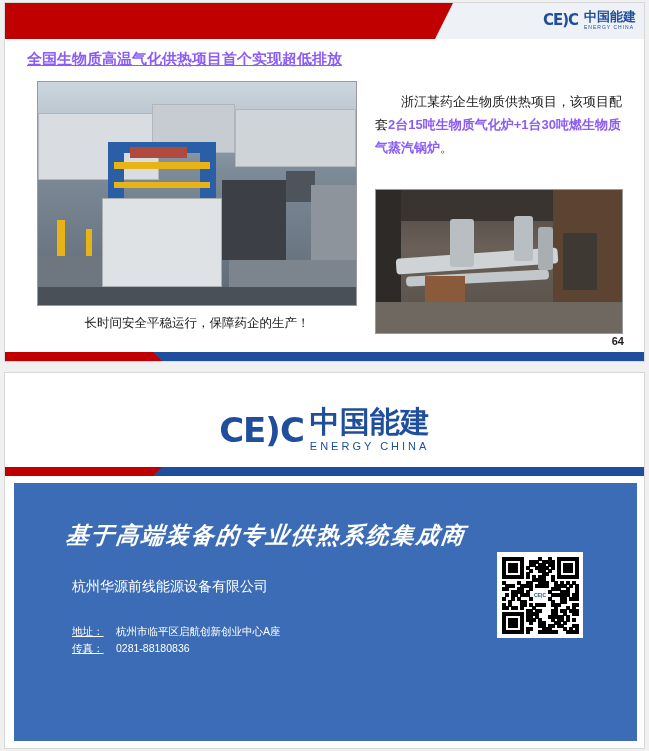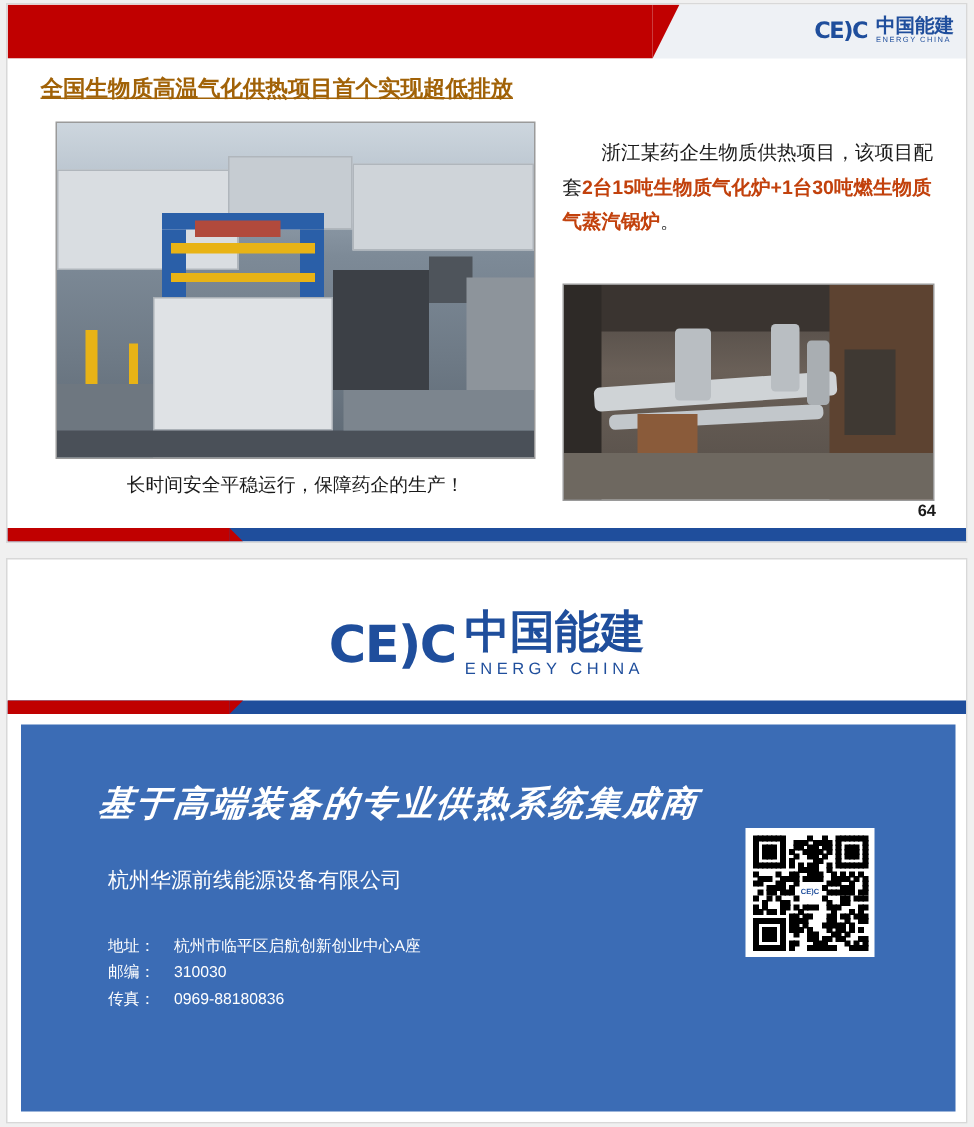--- a/index.html
+++ b/index.html
@@ -81,21 +81,21 @@
   }
   .s1-logo .logo-mark { font-size: 15px; }
   .s1-logo .logo-text-cn { font-size: 13px; }
   .s1-logo .logo-text-en { font-size: 5px; margin-top: 2px; }
 
   .s1-subtitle {
     position: absolute;
     left: 22px; top: 47px;
     font-size: 15px;
     font-weight: bold;
-    color: #a16207;
+    color: #8b5cf6;
     text-decoration: underline;
   }
 
   .photo-main {
     position: absolute;
     left: 32px; top: 78px;
     width: 320px; height: 225px;
     border: 1px solid #9a9a9a;
     background: linear-gradient(180deg, #b9c3cd 0%, #98a5b2 18%, #7d8a97 40%, #6e7a86 70%, #5d6873 100%);
     overflow: hidden;
@@ -121,21 +121,21 @@
   .s1-text {
     position: absolute;
     left: 370px; top: 88px;
     width: 248px;
     font-size: 13px;
     line-height: 1.75;
     color: #1a1a1a;
     text-indent: 26px;
   }
   .s1-text .hl {
-    color: #c2410c;
+    color: #8b5cf6;
     font-weight: bold;
   }
 
   .photo-second {
     position: absolute;
     left: 370px; top: 186px;
     width: 248px; height: 145px;
     border: 1px solid #9a9a9a;
     background: linear-gradient(180deg,#4a4440 0%, #6a6058 40%, #554e48 100%);
     overflow: hidden;
@@ -236,21 +236,21 @@
     font-size: 14px;
     color: #ffffff;
   }
   .s2-contact {
     position: absolute;
     left: 58px; top: 140px;
     font-size: 10.5px;
     color: #ffffff;
     line-height: 1.65;
   }
-  .s2-contact .lbl { display: inline-block; width: 44px; }
+  .s2-contact .lbl { display: inline-block; width: 44px; text-decoration: underline; }
 
   .qr-box {
     position: absolute;
     right: 54px; top: 69px;
     width: 86px; height: 86px;
     background: #ffffff;
     padding: 5px;
   }
   .qr-inner {
     width: 100%; height: 100%;
@@ -356,24 +356,21 @@
 
     <div class="s2-blue">
       <div class="s2-slogan">基于高端装备的专业供热系统集成商</div>
       <div class="s2-company">杭州华源前线能源设备有限公司</div>
 
       <div class="s2-contact">
         <div>
           <span class="lbl">地址：</span><span>杭州市临平区启航创新创业中心A座</span>
         </div>
         <div>
-          <span class="lbl">邮编：</span><span>310030</span>
-        </div>
-        <div>
-          <span class="lbl">传真：</span><span>0969-88180836</span>
+          <span class="lbl">传真：</span><span>0281-88180836</span>
         </div>
       </div>
 
       <div class="qr-box">
         <div class="qr-inner" id="qr-inner">
           <div class="qr-logo">CE)C</div>
         <div class="qr-cell" style="left: 36.48px; top: 0px; width: 4px; height: 4px;"></div>
             <div class="qr-cell" style="left: 45.6px; top: 0px; width: 4px; height: 4px;"></div>
             <div class="qr-cell" style="left: 27.36px; top: 3.04px; width: 4px; height: 4px;"></div>
             <div class="qr-cell" style="left: 30.4px; top: 3.04px; width: 4px; height: 4px;"></div>

